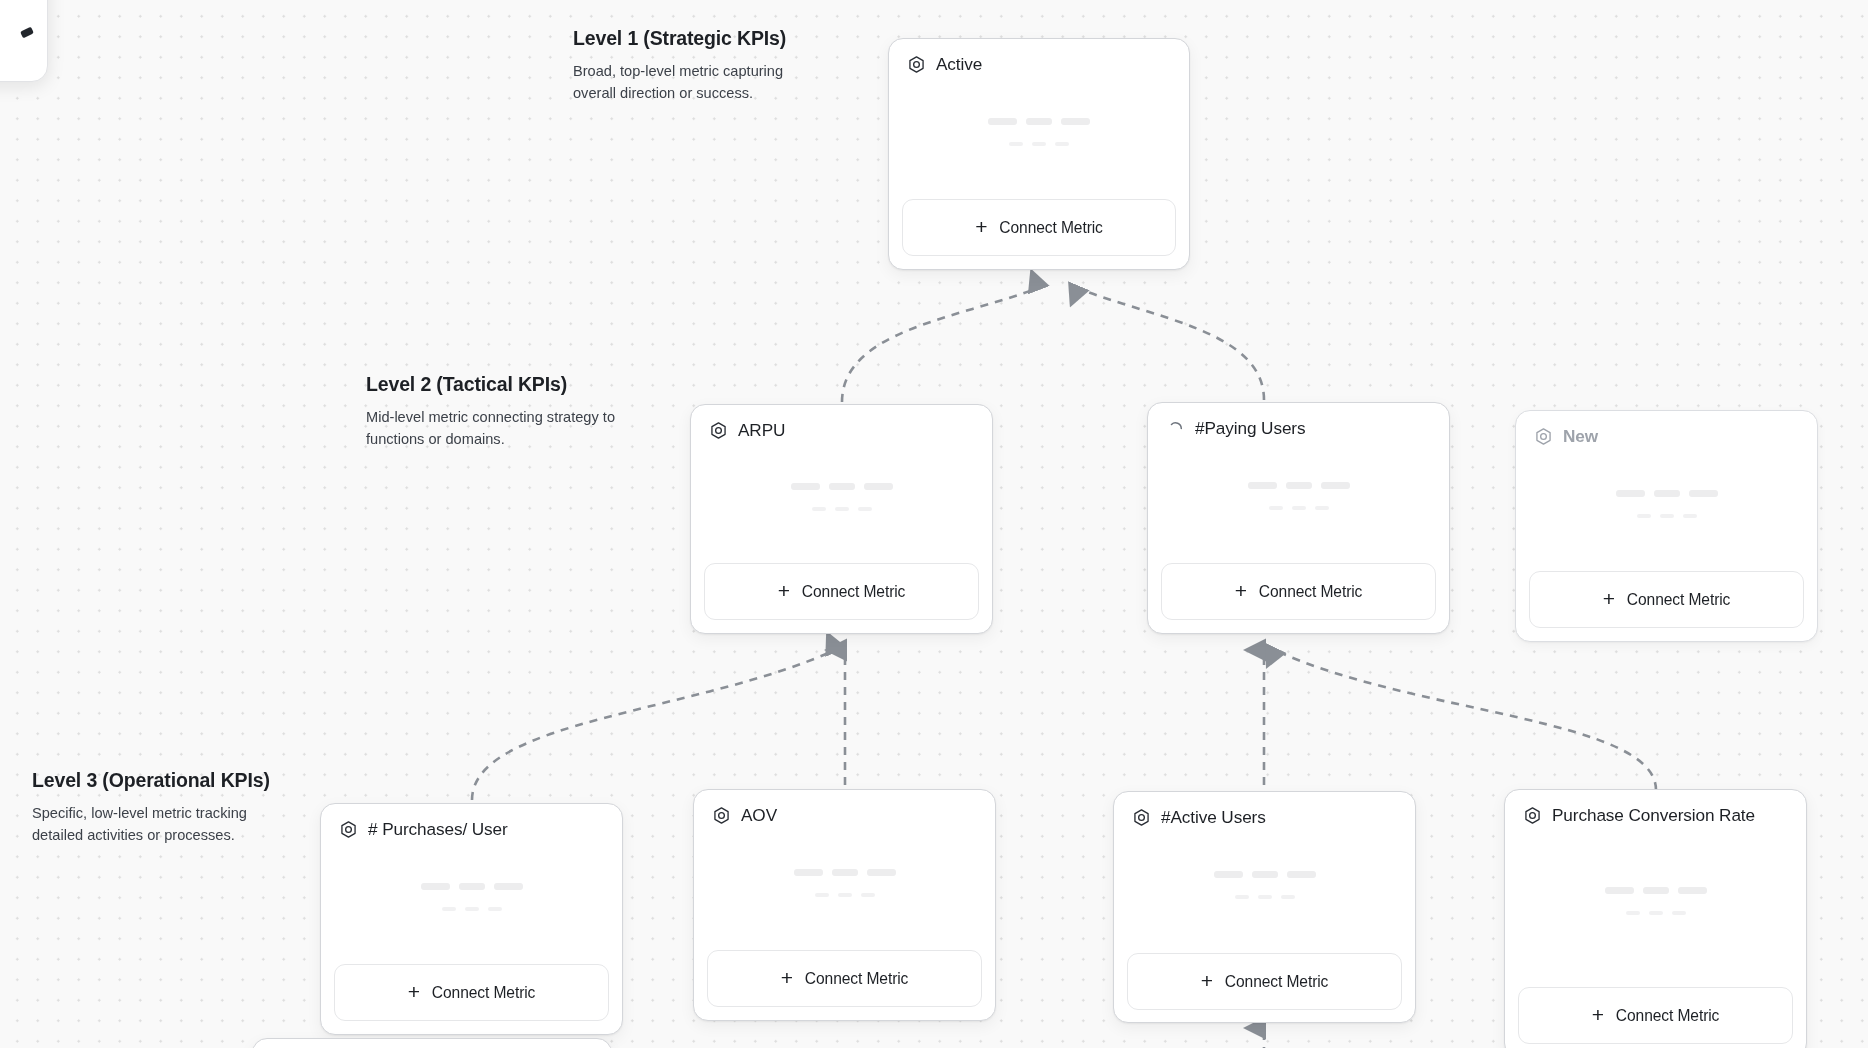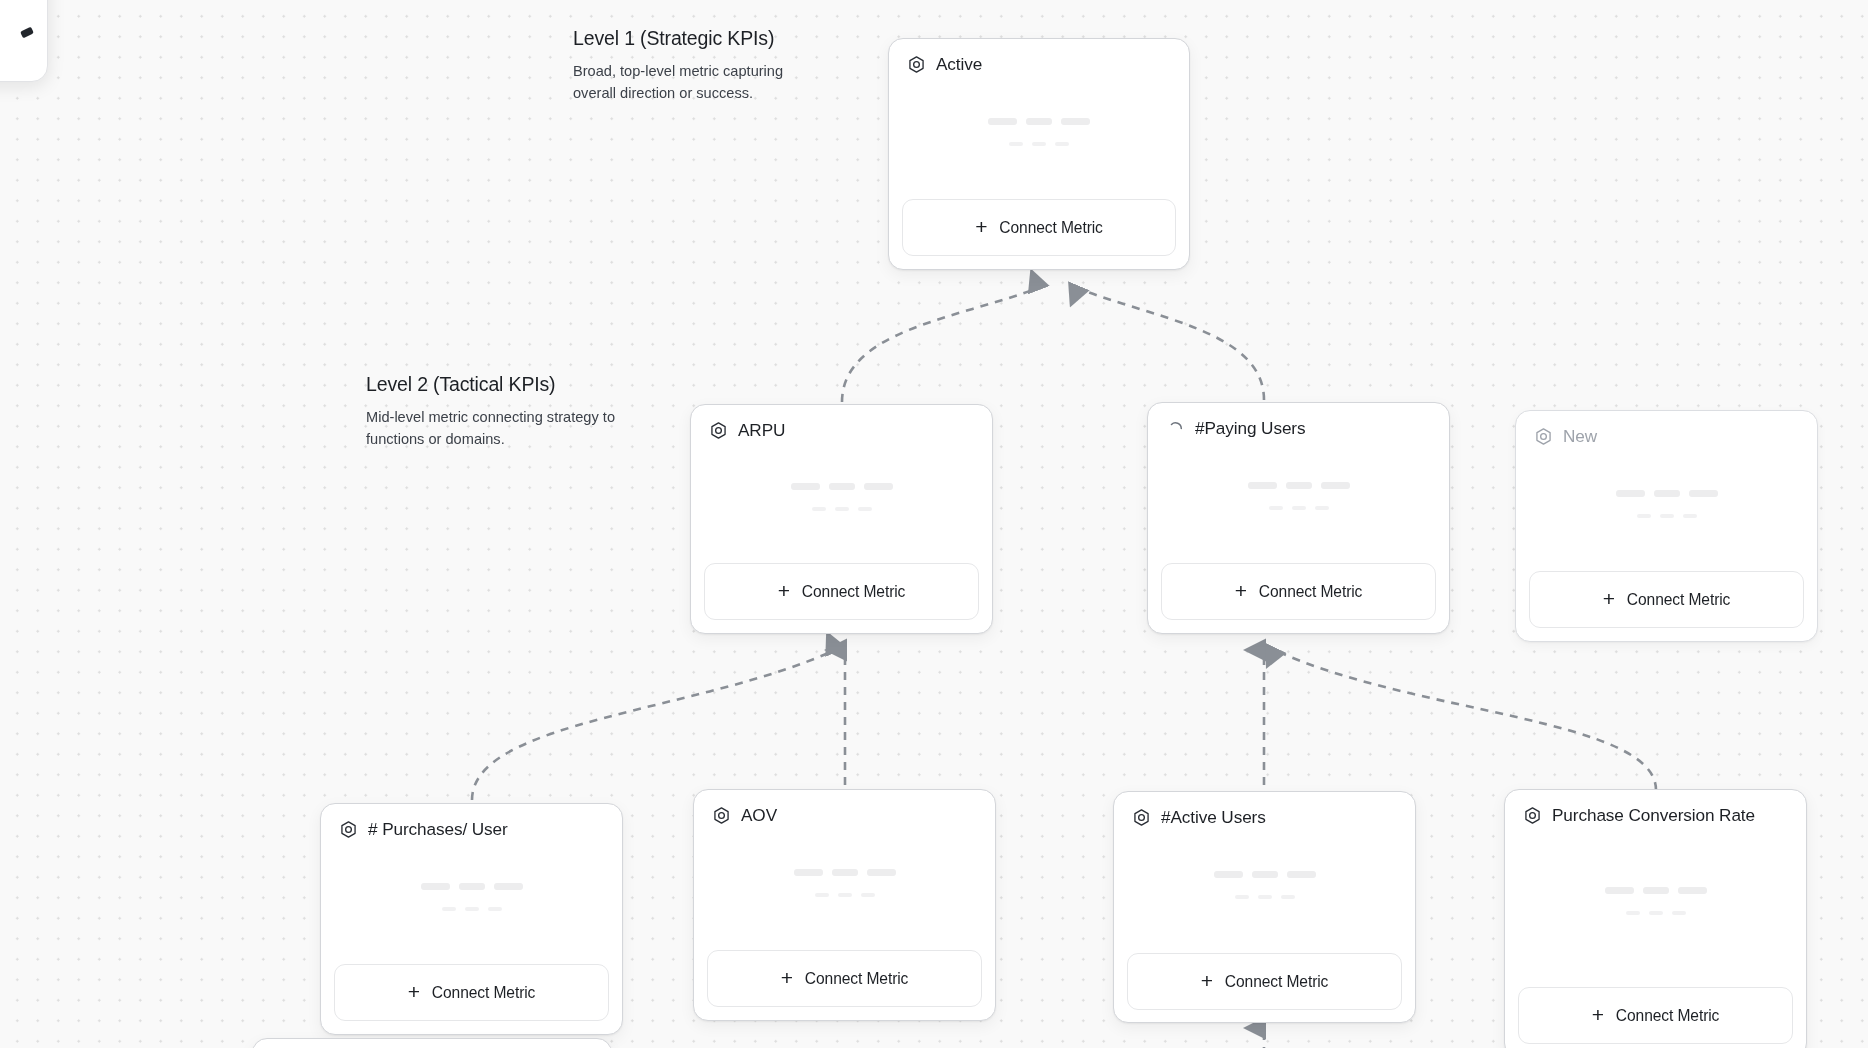--- a/index.html
+++ b/index.html
@@ -15,21 +15,21 @@
     -webkit-font-smoothing:antialiased;
   }
 
   
   #edge-layer{position:absolute;inset:0;width:1868px;height:1048px;pointer-events:none;z-index:1;}
   #node-layer{position:absolute;inset:0;width:1868px;height:1048px;z-index:2;}
 
   
   .level-label{position:absolute;}
   .level-title{
-    font-size:19.5px;font-weight:400;letter-spacing:-.15px;color:#1d2025;
+    font-size:19.5px;font-weight:700;letter-spacing:-.15px;color:#1d2025;
     white-space:nowrap;line-height:1.25;
   }
   .level-desc{
     margin-top:11px;font-size:14.6px;line-height:1.48;color:#3c4149;
     font-weight:400;max-width:255px;
   }
 
   
   .card{
     position:absolute;box-sizing:border-box;
@@ -42,21 +42,21 @@
     overflow:hidden;
   }
   .card.muted{border-color:#dcdee2;box-shadow:0 1px 2px rgba(16,18,22,.04),0 4px 12px rgba(16,18,22,.04);}
 
   .card-head{display:flex;align-items:center;gap:10px;padding:2px 4px 0 5px;}
   .card-icon{width:19px;height:19px;flex:0 0 19px;display:block;}
   .card-title{
     font-size:17.2px;font-weight:500;letter-spacing:-.1px;color:#1d2025;
     white-space:nowrap;line-height:1.1;
   }
-  .card.muted .card-title{color:#9ea3ab;font-weight:400;}
+  .card.muted .card-title{color:#9ea3ab;font-weight:700;}
 
   .card-body{flex:1 1 auto;position:relative;display:flex;flex-direction:column;
              align-items:center;justify-content:center;gap:17px;padding-bottom:10px;}
   .skel-row{display:flex;gap:9px;align-items:center;}
   .skel{background:#ededee;border-radius:3px;display:block;}
   .skel.lg{height:7px;width:29px;}
   .skel.lg.w2{width:26px;}
   .skel.sm{height:4px;width:14px;background:#f1f1f2;border-radius:2px;}
 
   .connect-btn{
@@ -111,20 +111,24 @@
 <div id="node-layer">
 
   <div class="level-label" style="left:573px;top:26px;">
     <div class="level-title">Level 1 (Strategic KPIs)</div>
     <div class="level-desc">Broad, top-level metric capturing overall direction or success.</div>
   </div>
   <div class="level-label" style="left:366px;top:372px;">
     <div class="level-title">Level 2 (Tactical KPIs)</div>
     <div class="level-desc">Mid-level metric connecting strategy to functions or domains.</div>
   </div>
+  <div class="level-label" style="left:32px;top:768px;">
+    <div class="level-title">Level 3 (Operational KPIs)</div>
+    <div class="level-desc">Specific, low-level metric tracking detailed activities or processes.</div>
+  </div>
 
   <div class="card" style="left:888px;top:38px;width:302px;height:232px;">
     <div class="card-head">
       <svg class="card-icon" viewBox="0 0 24 24">
         <path d="M12 2.4 20.3 7.2 20.3 16.8 12 21.6 3.7 16.8 3.7 7.2 Z" fill="none" stroke="#2a2e35" stroke-width="1.7" stroke-linejoin="round"></path>
         <circle cx="12" cy="12" r="3.6" fill="none" stroke="#2a2e35" stroke-width="1.7"></circle>
       </svg>
       <span class="card-title">Active</span>
     </div>
     <div class="card-body">

